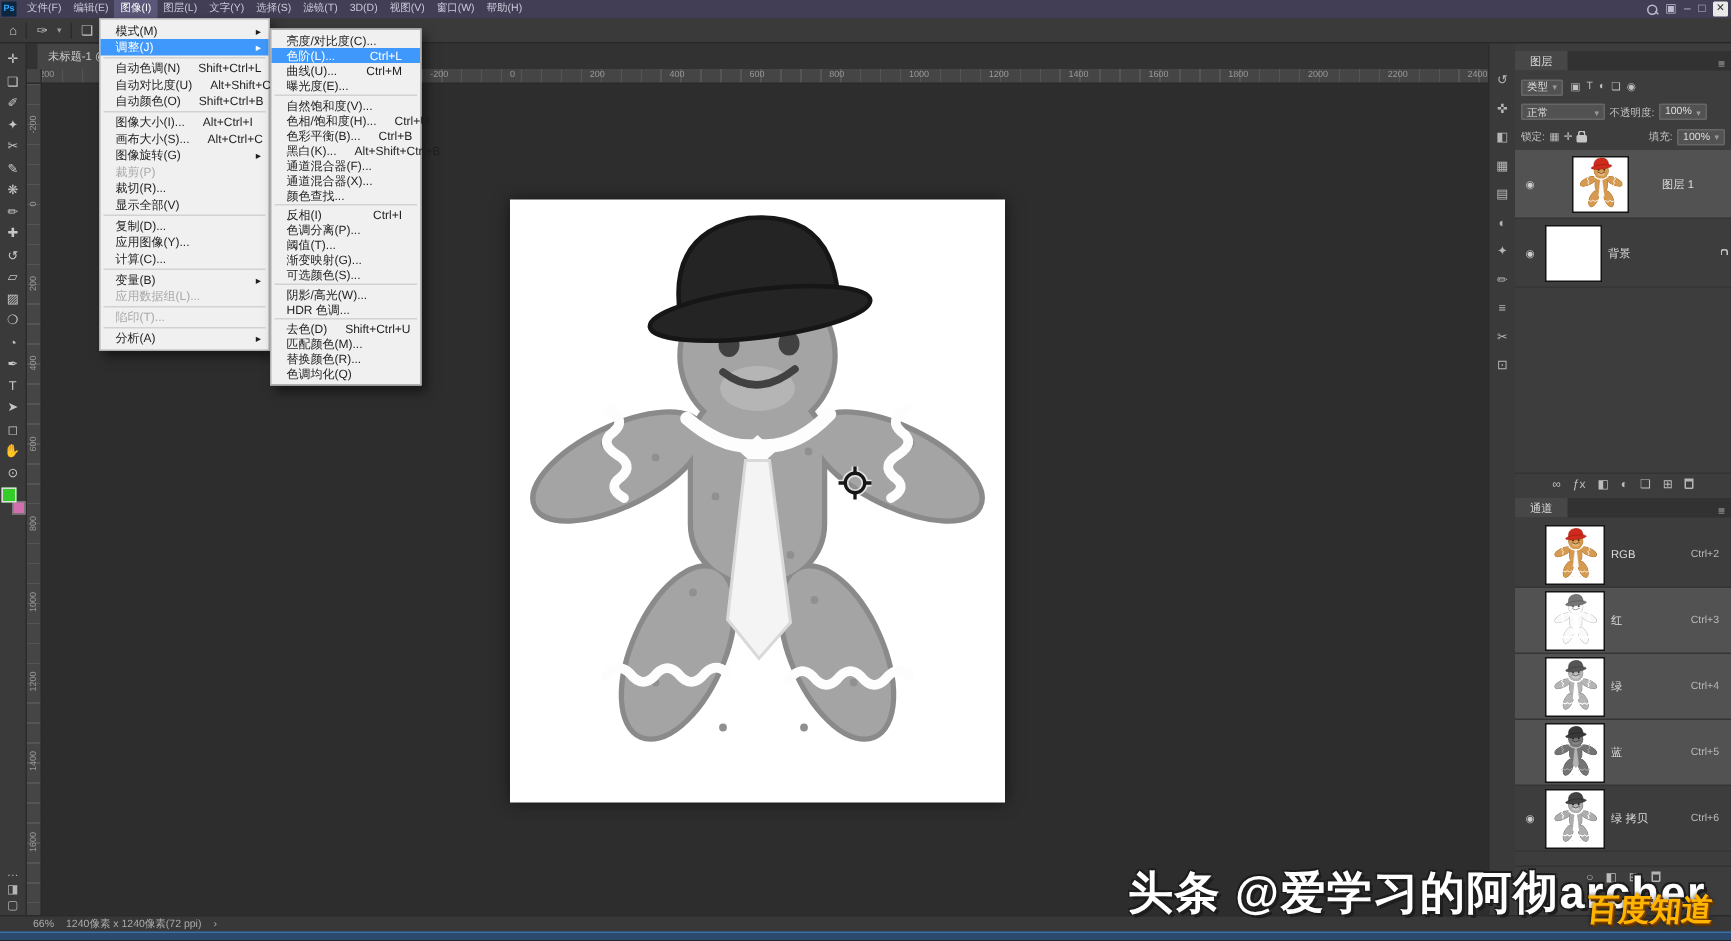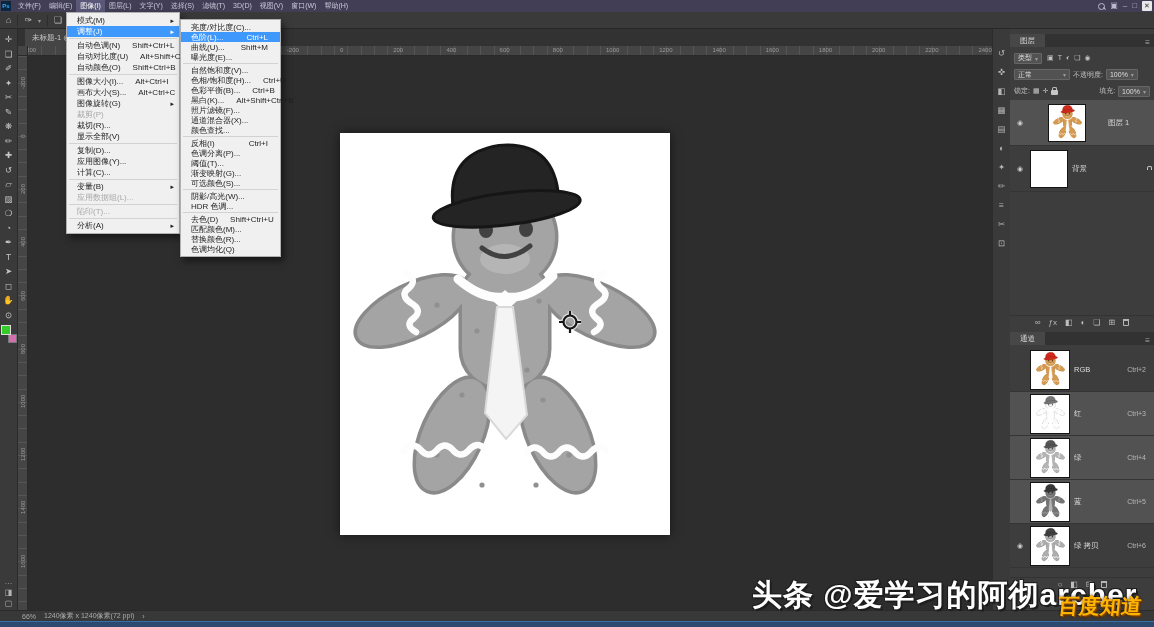--- a/index.html
+++ b/index.html
@@ -607,21 +607,21 @@
         <span class="sc"></span>
         <span class="arrow"></span>
       </div>
       <div class="mi hl">
         <span class="lbl">色阶(L)...</span>
         <span class="sc">Ctrl+L</span>
         <span class="arrow"></span>
       </div>
       <div class="mi">
         <span class="lbl">曲线(U)...</span>
-        <span class="sc">Shift+M</span>
+        <span class="sc">Ctrl+M</span>
         <span class="arrow"></span>
       </div>
       <div class="mi">
         <span class="lbl">曝光度(E)...</span>
         <span class="sc"></span>
         <span class="arrow"></span>
       </div>
       <div class="sep"></div>
       <div class="mi">
         <span class="lbl">自然饱和度(V)...</span>
@@ -637,21 +637,21 @@
         <span class="lbl">色彩平衡(B)...</span>
         <span class="sc">Ctrl+B</span>
         <span class="arrow"></span>
       </div>
       <div class="mi">
         <span class="lbl">黑白(K)...</span>
         <span class="sc">Alt+Shift+Ctrl+B</span>
         <span class="arrow"></span>
       </div>
       <div class="mi">
-        <span class="lbl">照片滤镜(F)...</span>
+        <span class="lbl">通道混合器(F)...</span>
         <span class="sc"></span>
         <span class="arrow"></span>
       </div>
       <div class="mi">
         <span class="lbl">通道混合器(X)...</span>
         <span class="sc"></span>
         <span class="arrow"></span>
       </div>
       <div class="mi">
         <span class="lbl">颜色查找...</span>

